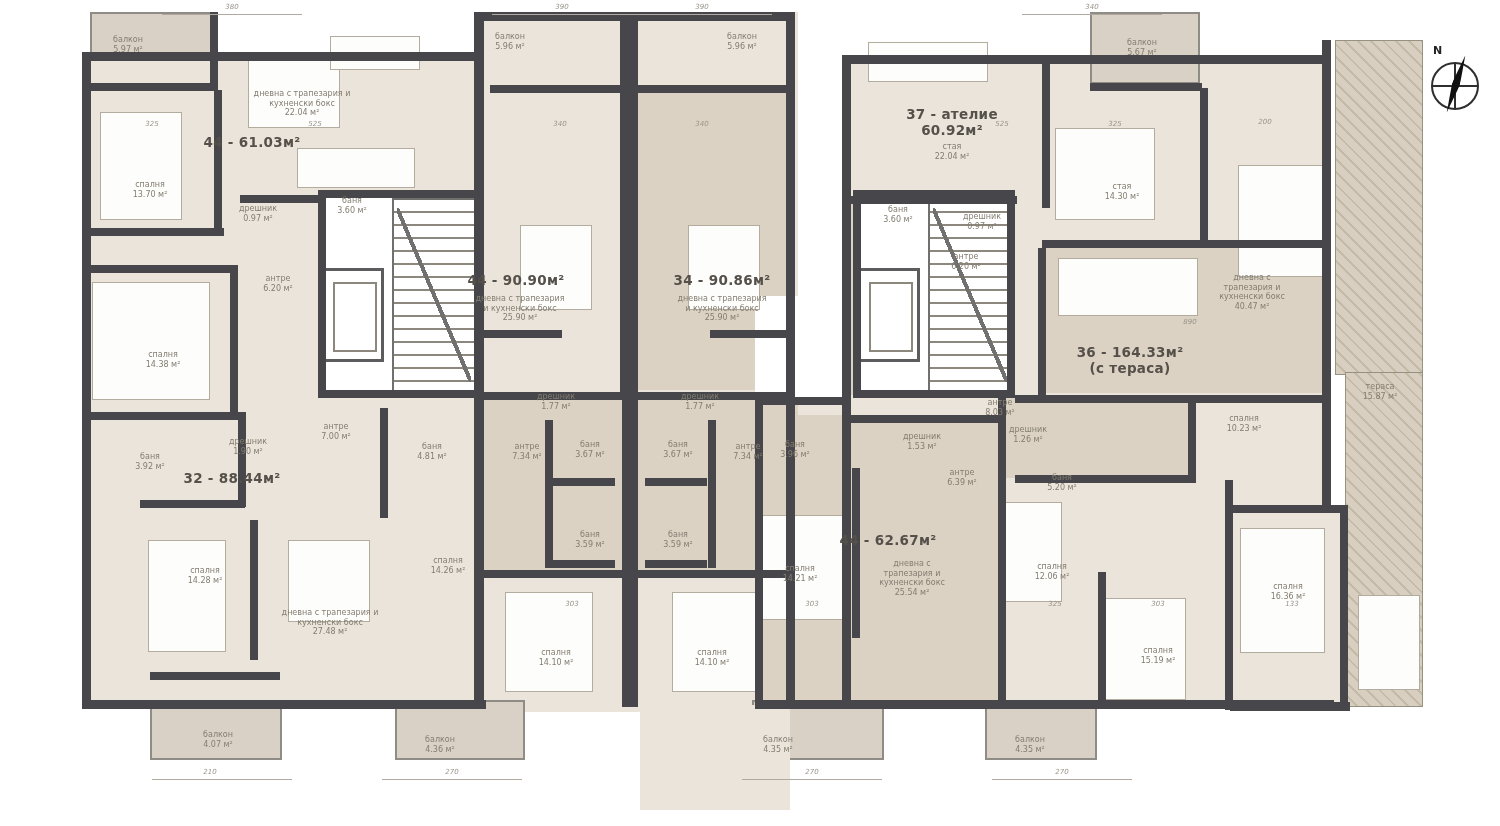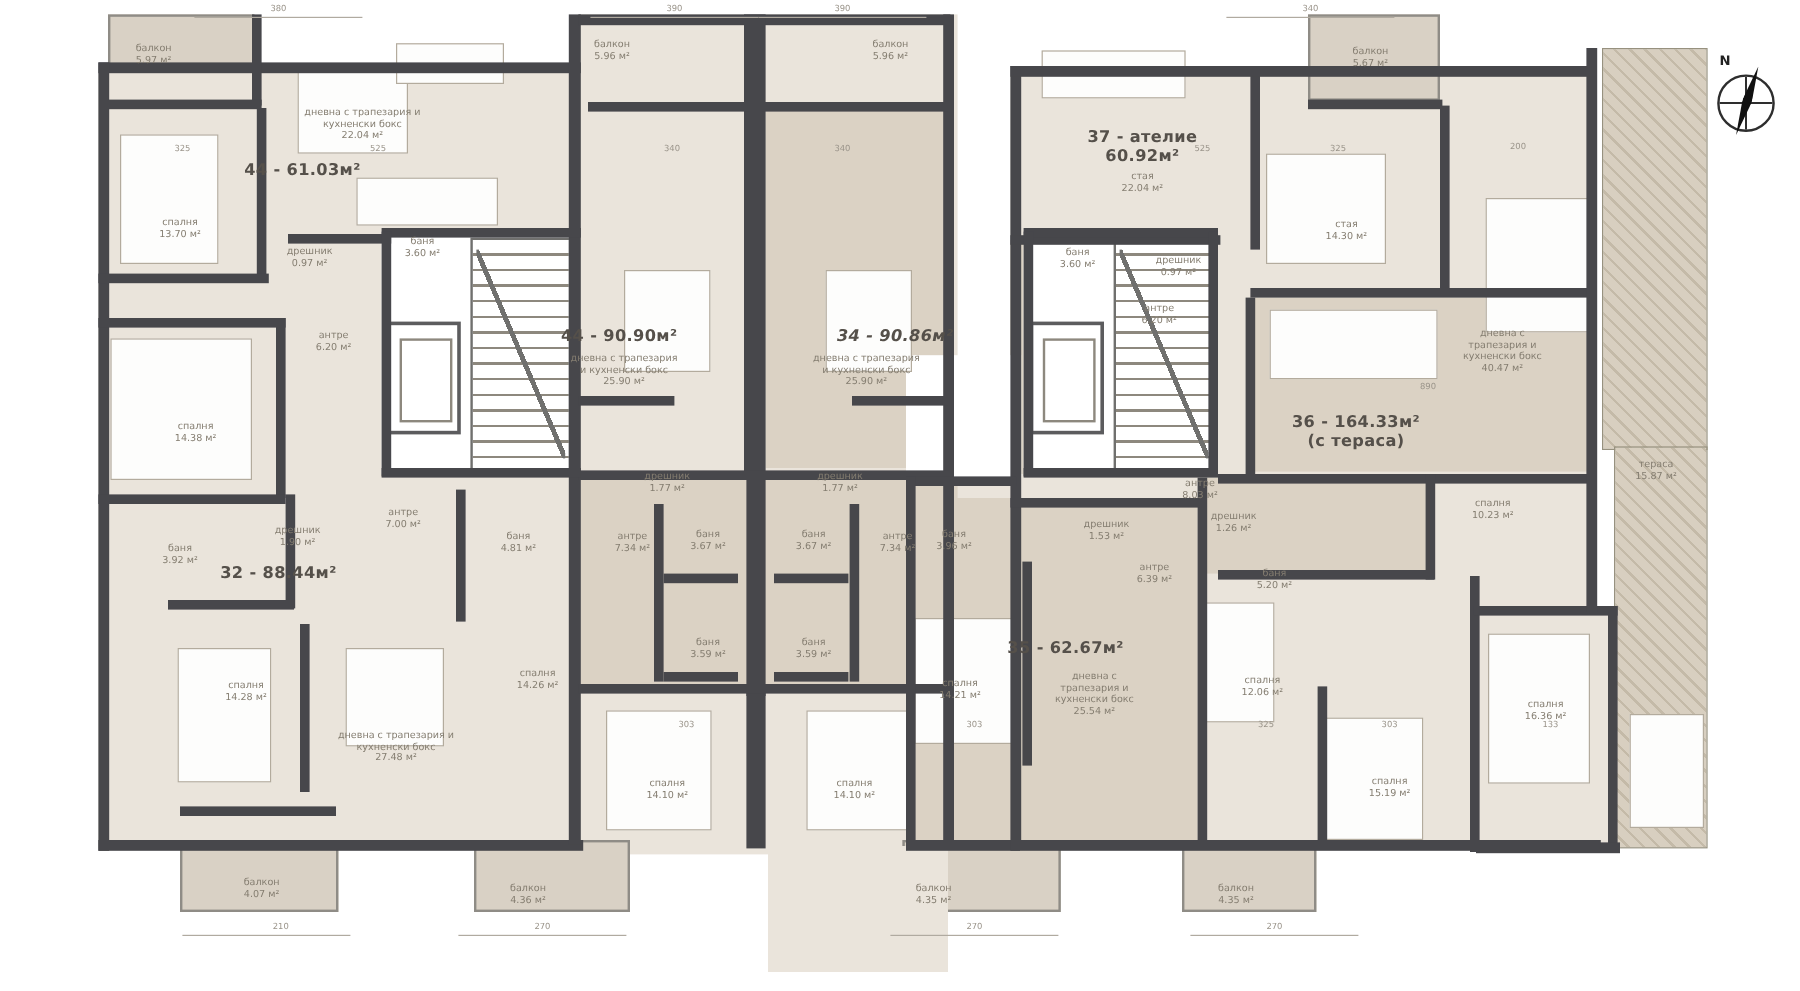--- a/index.html
+++ b/index.html
@@ -16,21 +16,21 @@
   .stairs::after{content:"";position:absolute;left:4%;top:4%;width:92%;height:92%;
           background:linear-gradient(to top right,transparent 48.5%,#70706e 48.5%,#70706e 51.5%,transparent 51.5%);}
   .lift{position:absolute;background:#fff;border:3px solid #5c5c5e;box-sizing:border-box;}
   .lift::after{content:"";position:absolute;left:15%;top:12%;width:70%;height:76%;border:2px solid #8d887e;}
   .wall{position:absolute;background:#47474b;}
   .furn{position:absolute;background:#fdfdfc;border:1px solid #b3ab9d;box-sizing:border-box;}
   .room-label{position:absolute;transform:translate(-50%,-50%);text-align:center;
           font-size:8px;line-height:1.2;color:#847d70;white-space:pre-line;}
   .apt-label{position:absolute;transform:translate(-50%,-50%);text-align:center;
           font-size:13.5px;font-weight:bold;color:#55504a;white-space:pre-line;letter-spacing:.3px;}
-  .dim{position:absolute;transform:translate(-50%,0);font-size:7px;color:#9a948a;}
+  .dim{position:absolute;transform:translate(-50%,0);font-size:7px;color:#9a948a;font-style:italic;}
   .dimline{position:absolute;height:1px;background:#b0aaa0;}
   #compass{position:absolute;left:1425px;top:52px;width:64px;height:64px;}
   #compass .circ{position:absolute;left:6px;top:10px;width:48px;height:48px;border:2px solid #2e2e2e;
           border-radius:50%;box-sizing:border-box;
           background:
             linear-gradient(90deg,transparent 48%,#2e2e2e 48% 52%,transparent 52%),
             linear-gradient(0deg,transparent 48%,#2e2e2e 48% 52%,transparent 52%);}
   #compass .needle{position:absolute;left:27px;top:2px;width:8px;height:60px;background:#111;
           transform:rotate(18deg);clip-path:polygon(50% 0,100% 50%,50% 100%,0 50%);}
   #compass .n{position:absolute;left:8px;top:-8px;font-size:11px;font-weight:bold;color:#222;}
@@ -260,37 +260,37 @@
 12.06 м²</div>
       <div class="room-label" style="left: 1158px; top: 656px;">спалня
 15.19 м²</div>
       <div class="room-label" style="left: 1288px; top: 592px;">спалня
 16.36 м²</div>
       <div class="room-label" style="left: 1380px; top: 392px;">тераса
 15.87 м²</div>
       <div class="apt-label" style="left: 252px; top: 142px;">44 - 61.03м²</div>
       <div class="apt-label" style="left: 232px; top: 478px; text-align: center;">32 - 88.44м²</div>
       <div class="apt-label" style="left: 516px; top: 280px;">44 - 90.90м²</div>
-      <div class="apt-label" style="left: 746px; top: 280px; font-style: italic;">34 - 90.86м²</div>
-      <div class="apt-label" style="left: 888px; top: 540px;">35 - 62.67м²</div>
+      <div class="apt-label" style="left: 722px; top: 280px;">34 - 90.86м²</div>
+      <div class="apt-label" style="left: 888px; top: 540px;">44 - 62.67м²</div>
       <div class="apt-label" style="left: 1130px; top: 360px;">36 - 164.33м²
 (с тераса)</div>
       <div class="apt-label" style="left: 952px; top: 122px;">37 - ателие
 60.92м²</div>
     </div>
   <div id="dims">
       <div class="dim" style="left: 232px; top: 3px;">380</div>
       <div class="dimline" style="left: 162px; top: 14px; width: 140px;"></div>
       <div class="dim" style="left: 562px; top: 3px;">390</div>
       <div class="dimline" style="left: 492px; top: 14px; width: 140px;"></div>
       <div class="dim" style="left: 702px; top: 3px;">390</div>
       <div class="dimline" style="left: 632px; top: 14px; width: 140px;"></div>
       <div class="dim" style="left: 1092px; top: 3px;">340</div>
       <div class="dimline" style="left: 1022px; top: 14px; width: 140px;"></div>
-      <div class="dim" style="left: 234px; top: 768px;">210</div>
+      <div class="dim" style="left: 210px; top: 768px;">210</div>
       <div class="dimline" style="left: 152px; top: 779px; width: 140px;"></div>
       <div class="dim" style="left: 452px; top: 768px;">270</div>
       <div class="dimline" style="left: 382px; top: 779px; width: 140px;"></div>
       <div class="dim" style="left: 812px; top: 768px;">270</div>
       <div class="dimline" style="left: 742px; top: 779px; width: 140px;"></div>
       <div class="dim" style="left: 1062px; top: 768px;">270</div>
       <div class="dimline" style="left: 992px; top: 779px; width: 140px;"></div>
       <div class="dim" style="left: 152px; top: 120px;">325</div>
       <div class="dim" style="left: 315px; top: 120px;">525</div>
       <div class="dim" style="left: 560px; top: 120px;">340</div>

